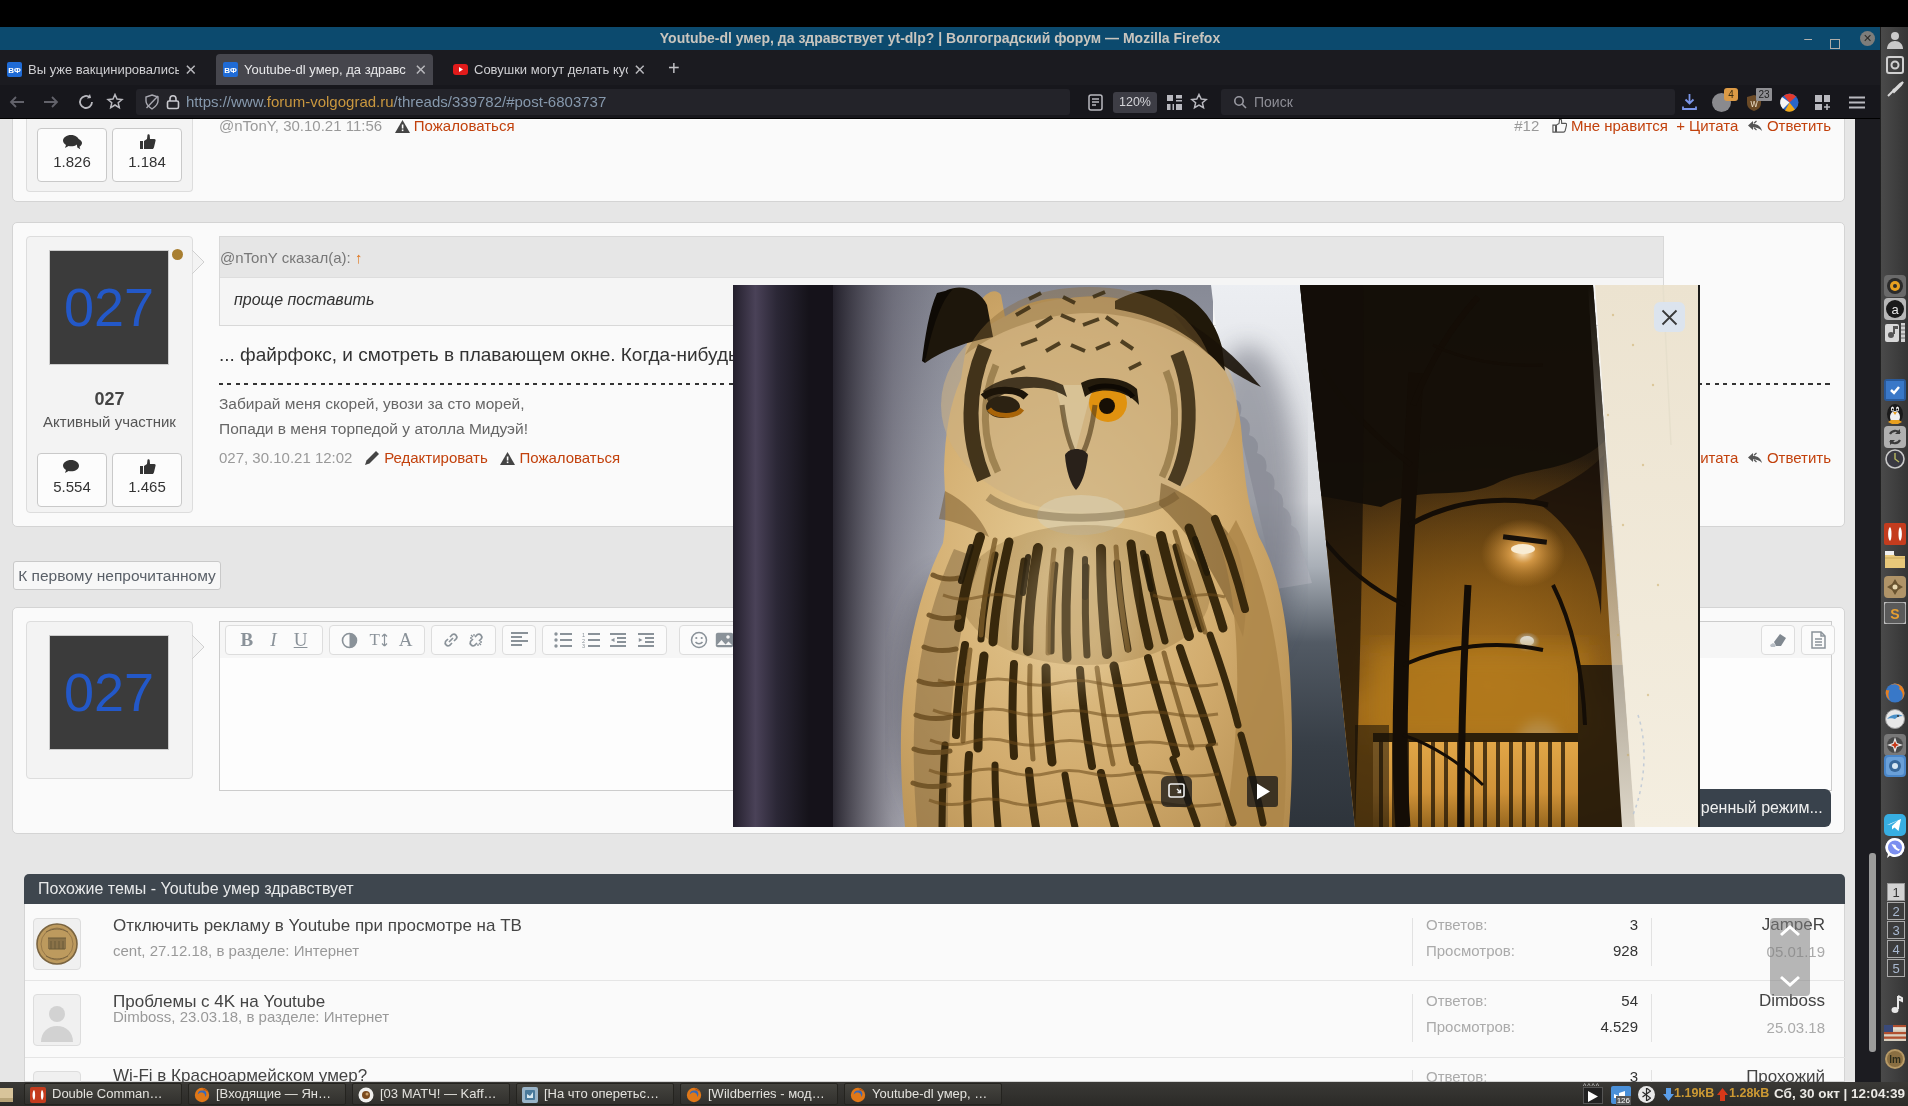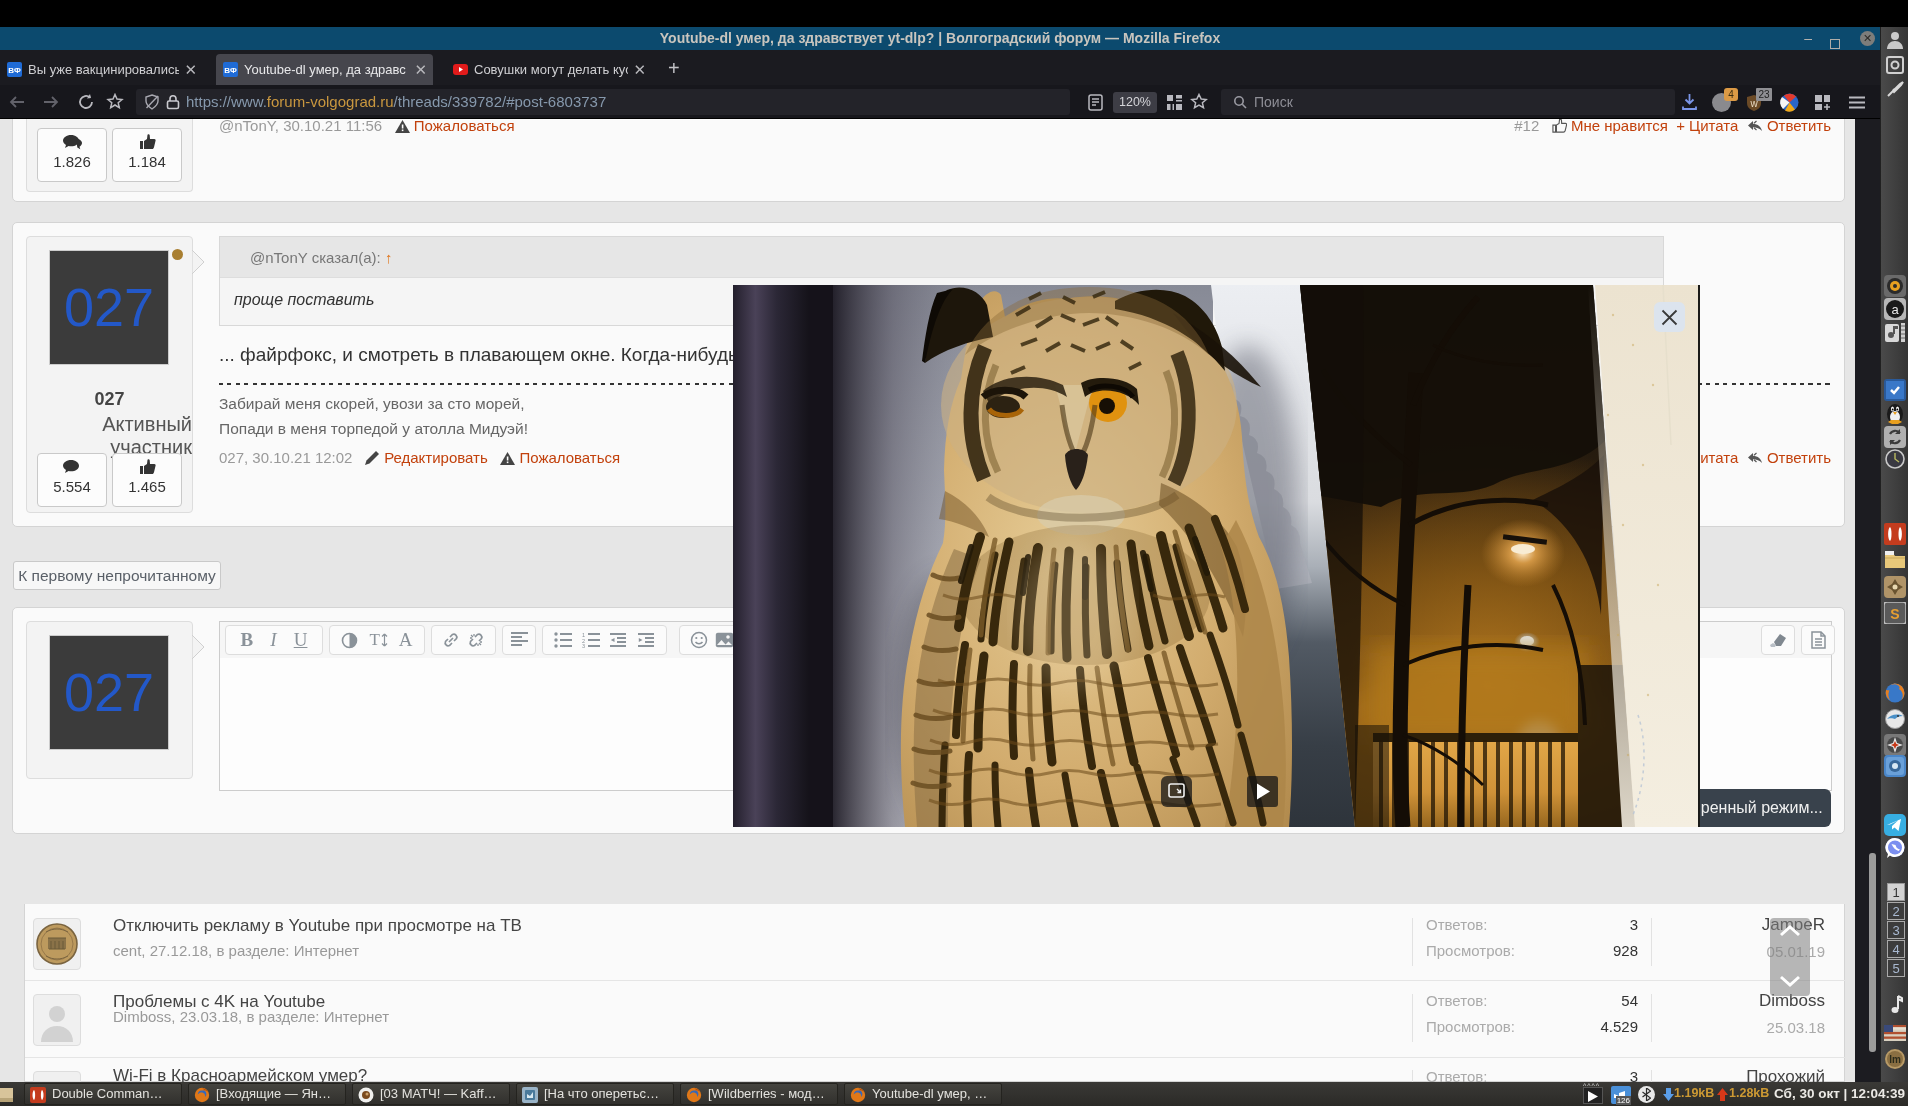--- a/index.html
+++ b/index.html
@@ -161,38 +161,38 @@
         </svg> <span class="mlink">Ответить</span></div>
   </div>
 
   <div class="whitebox" style="left:12px;top:103px;width:1833px;height:305px">
     <div class="abs" style="left:13px;top:13px;width:167px;height:277px;background:#f3f3f3;border:1px solid #ddd;border-radius:4px">
       <div class="abs" style="left:22px;top:13px;width:120px;height:115px;background:#3b3b3b;border:1px solid #ccc">
           <div style="color:#2358c8;font-size:54px;text-align:center;line-height:113px;font-family:'Liberation Sans'">027</div>
         </div>
       <div class="abs" style="left:145px;top:12px;width:11px;height:11px;border-radius:50%;background:#a87e30"></div>
       <div class="abs" style="left:0;top:152px;width:100%;text-align:center;color:#444;font-size:18px;font-weight:bold">027</div>
-      <div class="abs" style="left:0;top:176px;width:100%;text-align:right;color:#555;font-size:20px">Активный участник</div>
+      <div class="abs" style="left:0;top:176px;width:100%;text-align:center;color:#555;font-size:15px">Активный участник</div>
       <div class="statbox" style="left:10px;top:216px">
         <svg width="19" height="15" viewBox="0 0 19 15" style="margin-top:6px">
             <path d="M8 0C3.6 0 0 2.5 0 5.6c0 1.8 1.2 3.4 3 4.4L2 13l3.6-2a10 10 0 0 0 2.4.3c4.4 0 8-2.5 8-5.6S12.4 0 8 0z" fill="#333"></path>
           </svg>
         <div>5.554</div></div>
       <div class="statbox" style="left:85px;top:216px">
         <svg width="17" height="16" viewBox="0 0 17 16" style="margin-top:5px">
             <path d="M1 7h3v8H1zM5 15V7l3-2 .5-4.2c.1-.8 2-.8 2.2.4l.3 3.8h4.4c.9 0 1.4.8 1.2 1.6l-1.6 6.6c-.2.8-.8 1.8-2 1.8z" fill="#333"></path>
           </svg>
         <div>1.465</div></div>
     </div>
     <svg class="abs" style="left:179px;top:26px" width="14" height="26">
         <polygon points="0,1 12,13 0,25" fill="#f3f3f3" stroke="#d0d0d0"></polygon>
       </svg>
 
     <div class="abs" style="left:206px;top:13px;width:1445px;height:90px;border:1px solid #d8d8d8;background:#f5f5f5">
-      <div style="height:41px;background:#e6e6e6;border-bottom:1px solid #ddd;color:#777;font-size:15px;line-height:41px;padding-left:30px">@nTonY сказал(а): <span style="color:#e07820">↑</span></div>
+      <div style="height:41px;background:#e6e6e6;border-bottom:1px solid #ddd;color:#777;font-size:15px;line-height:41px;padding-left:0">@nTonY сказал(а): <span style="color:#e07820">↑</span></div>
       <div style="font-style:italic;color:#333;font-size:16px;padding:13px 14px">проще поставить</div>
     </div>
     <div class="abs" style="left:206px;top:121px;width:1620px;color:#333;font-size:19px">... файрфокс, и смотреть в плавающем окне. Когда-нибудь потом. Может быть.</div>
     <div class="abs" style="left:206px;top:160px;width:1613px;height:2px;background:repeating-linear-gradient(to right,#333 0 4px,transparent 4px 8.5px)"></div>
     <div class="abs" style="left:206px;top:168px;color:#666;font-size:15.5px;line-height:25px">Забирай меня скорей, увози за сто морей,<br>Попади в меня торпедой у атолла Мидуэй!</div>
     <div class="meta abs" style="left:206px;top:226px">027, 30.10.21 12:02&nbsp;&nbsp; <svg width="15" height="15" viewBox="0 0 15 15" style="vertical-align:-2px">
           <path d="M0 15l1.5-4.5L11 1l3 3-9.5 9.5z" fill="#444"></path>
         </svg> <span class="mlink">Редактировать</span>&nbsp;&nbsp; <svg width="15" height="13" viewBox="0 0 15 13" style="vertical-align:-2px">
           <path d="M7.5 0L15 13H0z" fill="#444"></path>
           <rect x="6.8" y="4.5" width="1.6" height="4" fill="#fff"></rect>
@@ -292,20 +292,21 @@
               <path d="M1 1h9l4 4v12H1z" fill="none" stroke="#8a9299" stroke-width="1.5"></path>
               <path d="M10 1v4h4" fill="none" stroke="#8a9299" stroke-width="1.5"></path>
               <path d="M4 8h7M4 11h7M4 14h7" stroke="#8a9299" stroke-width="1.3"></path>
             </svg>
           </div>
       </div>
     </div>
     <div class="abs" style="left:1598px;top:181px;width:220px;height:38px;background:#39424c;border-radius:6px;color:#f0f0f0;font-size:16px;text-align:left;padding-left:41px;line-height:38px">Расширенный режим...</div>
   </div>
 
+  <div class="abs" style="left:24px;top:755px;width:1821px;height:30px;background:#3e464e;border-radius:5px 5px 0 0;color:#e8e9ea;font-size:16px;line-height:30px;padding-left:14px">Похожие темы - Youtube умер здравствует</div>
   <div class="abs" style="left:24px;top:785px;width:1821px;height:178px;background:#fafafa;border:1px solid #d4d4d4;border-top:none">
     <div class="abs" style="left:8px;top:14px;width:48px;height:52px;background:#f0f0f0;border:1px solid #ddd;border-radius:4px">
       <svg width="42" height="42" viewBox="0 0 42 42" style="margin:4px 0 0 2px">
           <circle cx="21" cy="21" r="20" fill="#bd9a5e"></circle>
           <circle cx="21" cy="21" r="20" fill="none" stroke="#7a6440" stroke-width="1.6"></circle>
           <circle cx="21" cy="21" r="16" fill="none" stroke="#98794a" stroke-width="1"></circle>
           <rect x="12" y="15" width="18" height="11" fill="#8a7248"></rect>
           <path d="M12 15h18M13 26h16M15 18v8M19 18v8M23 18v8M27 18v8" stroke="#6b5a38" stroke-width="1"></path>
           <path d="M10 9c7-4 15-4 22 0M10 33c7 4 15 4 22 0" stroke="#7a6440" stroke-width="1" fill="none"></path>
         </svg>

